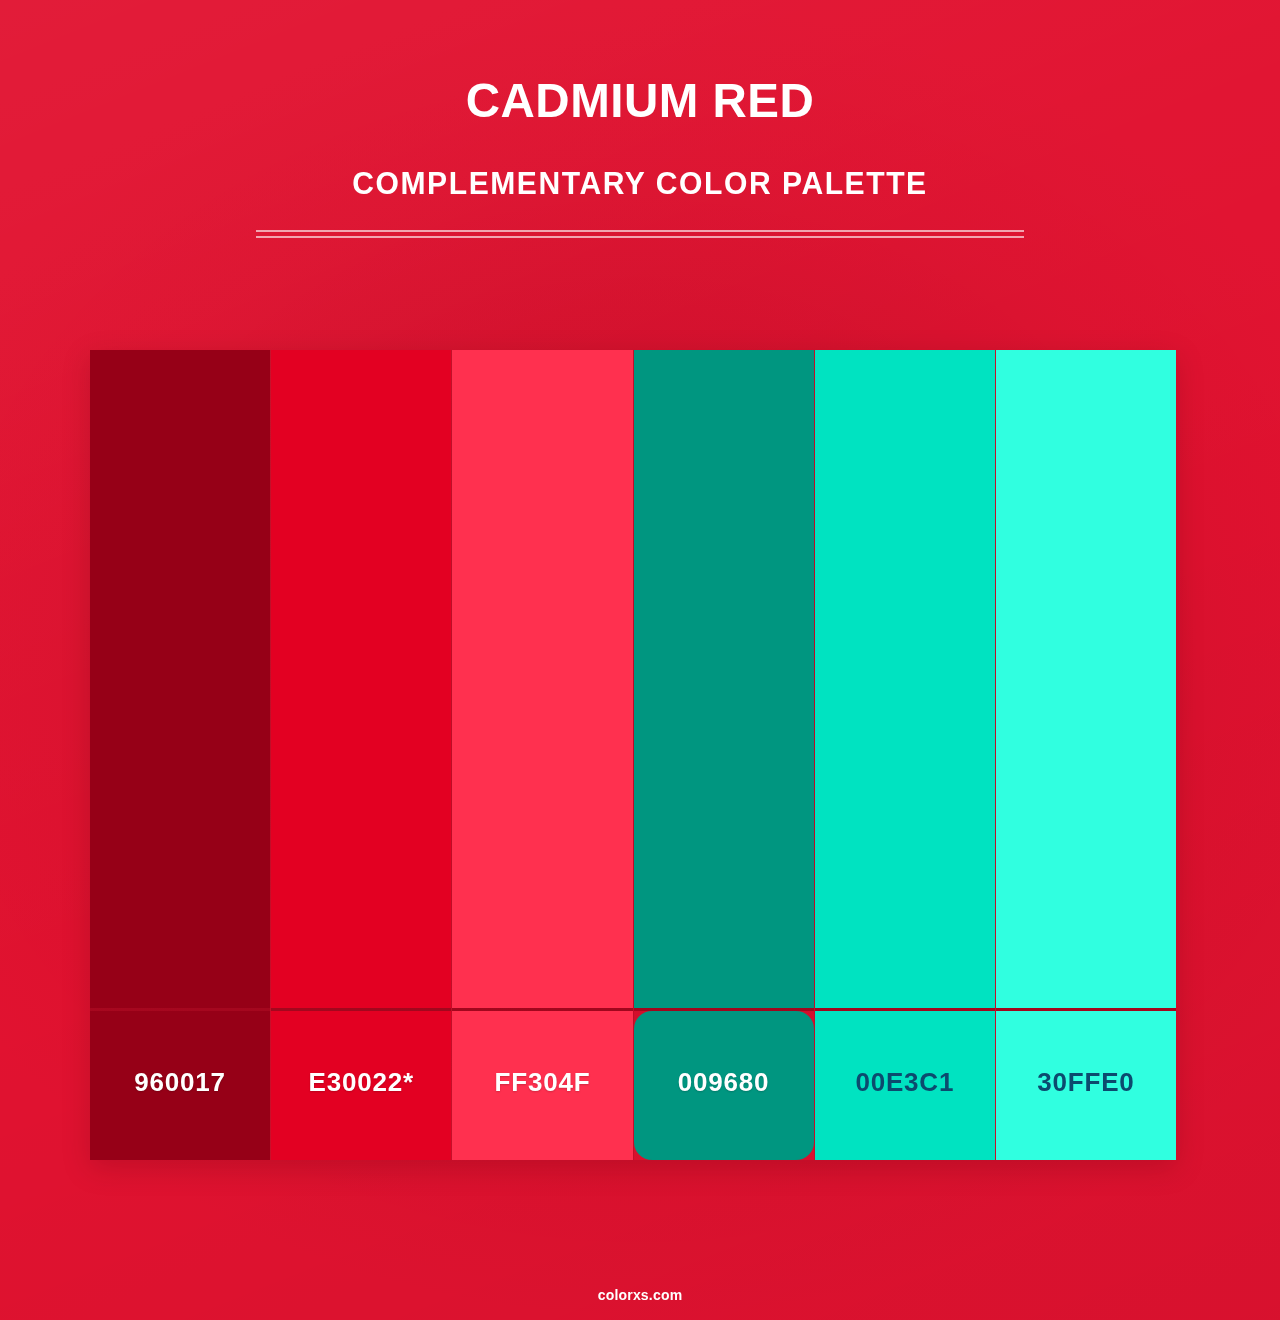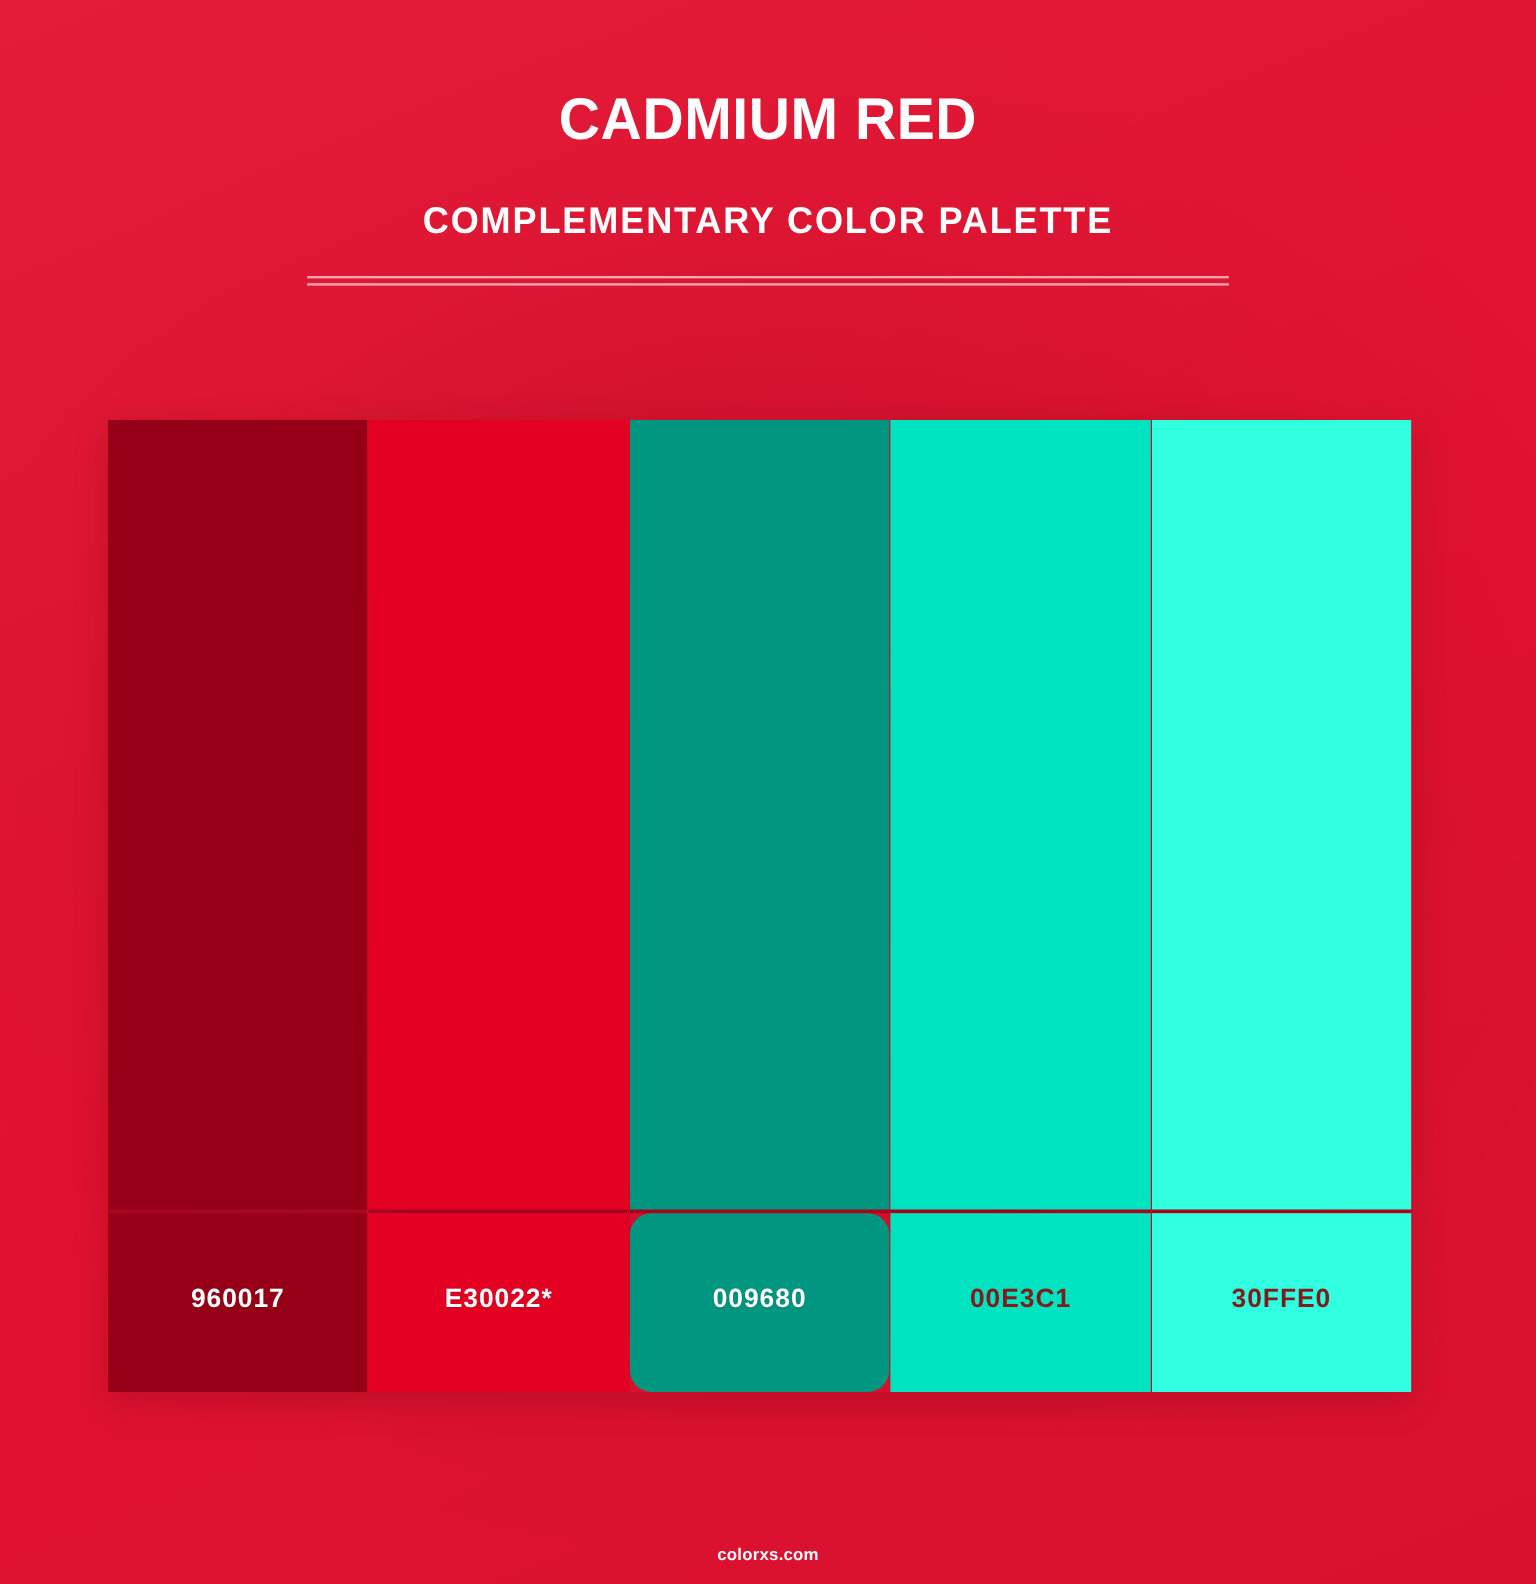--- a/index.html
+++ b/index.html
@@ -132,31 +132,31 @@
   
   .swatch .strip {
     flex:1 1 auto;
     width:100%;
     display:flex;
     align-items:center;
     justify-content:center;
   }
 
   .swatch .hex {
-    font-size:22px;
+    font-size:26px;
     font-weight:bold;
     letter-spacing:0.8px;
     line-height:1;
     text-align:right;
     white-space:nowrap;
     position:relative;
     top:-4px;
   }
   .hex.light { color:#ffffff; text-shadow:0 1px 2px rgba(0,0,0,0.18); }
-  .hex.dark  { color:#7f1d1d; }
+  .hex.dark  { color:#0c4a6e; }
 
   
   .footer {
     position:absolute;
     left:0; right:0;
     top:1288px;
     text-align:center;
     font-size:14px;
     font-weight:bold;
     letter-spacing:0.2px;
@@ -193,20 +193,27 @@
         </div>
       </div>
       <div class="swatch">
         <div class="field" style="background: rgb(227, 0, 34);"></div>
         <div class="seam"></div>
         <div class="strip" style="background: rgb(227, 0, 34);">
           <div class="hex light">E30022*</div>
         </div>
       </div>
       <div class="swatch">
+        <div class="field" style="background: rgb(255, 48, 79);"></div>
+        <div class="seam"></div>
+        <div class="strip" style="background: rgb(255, 48, 79);">
+          <div class="hex light">FF304F</div>
+        </div>
+      </div>
+      <div class="swatch">
         <div class="field" style="background: rgb(0, 150, 128);"></div>
         <div class="seam"></div>
         <div class="strip" style="background: rgb(0, 150, 128); border-radius: 18px;">
           <div class="hex light">009680</div>
         </div>
       </div>
       <div class="swatch">
         <div class="field" style="background: rgb(0, 227, 193);"></div>
         <div class="seam"></div>
         <div class="strip" style="background: rgb(0, 227, 193);">

